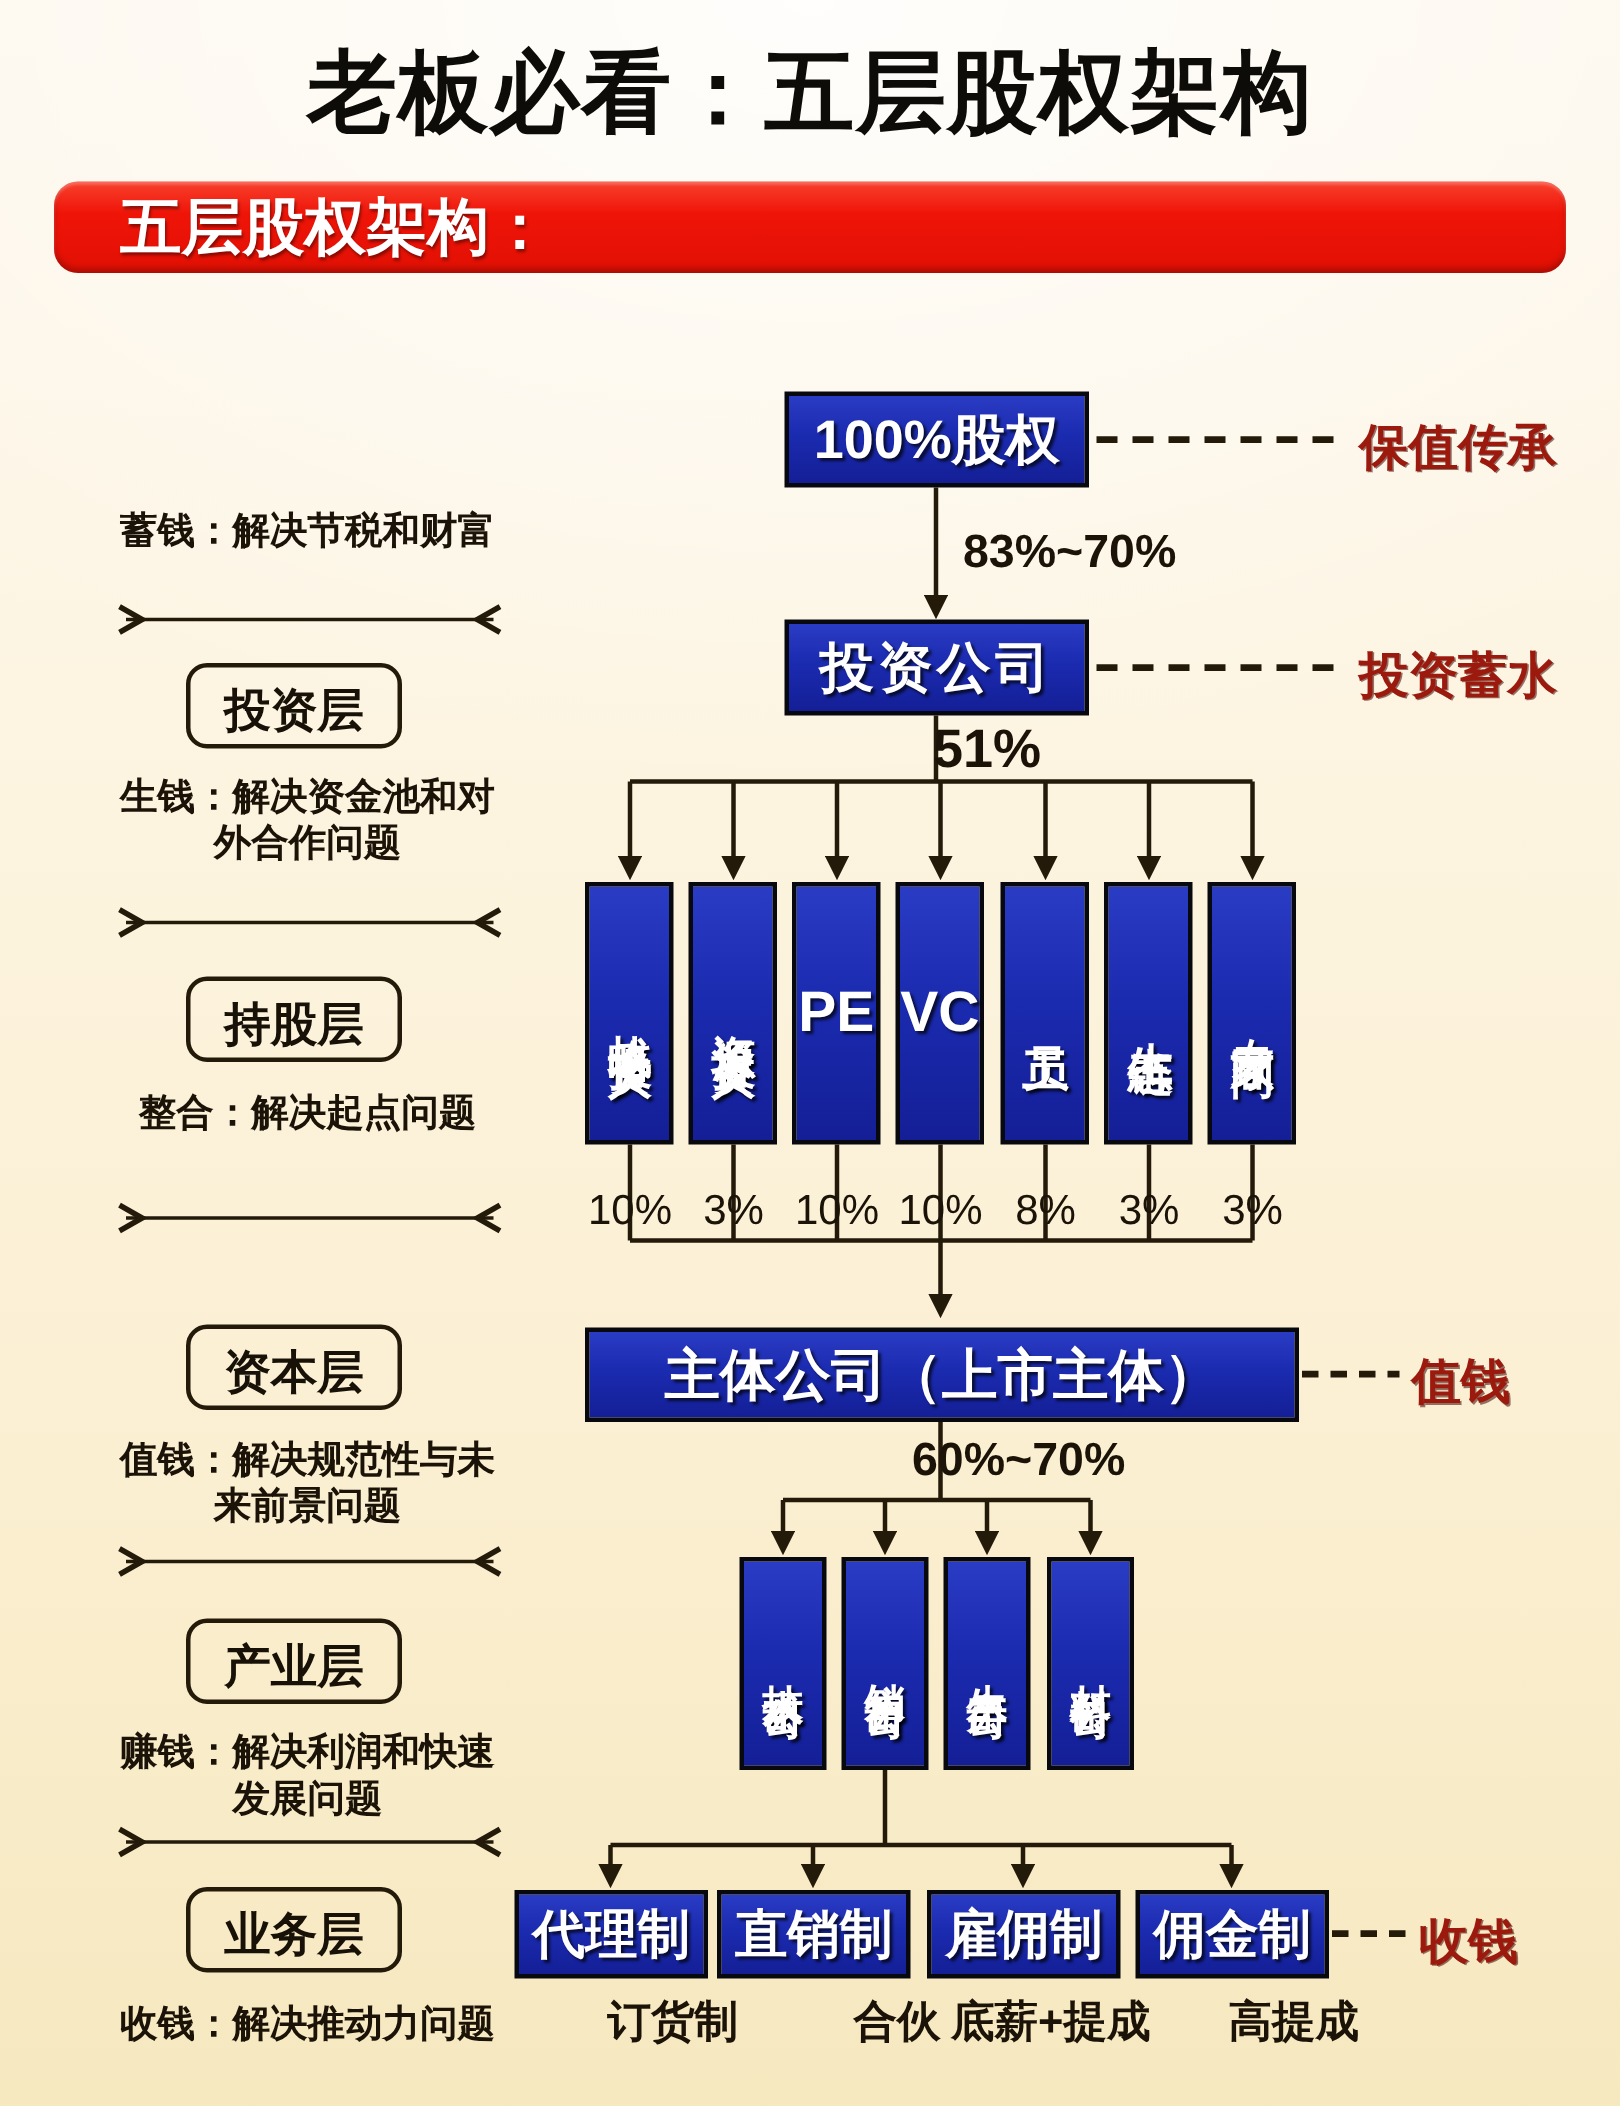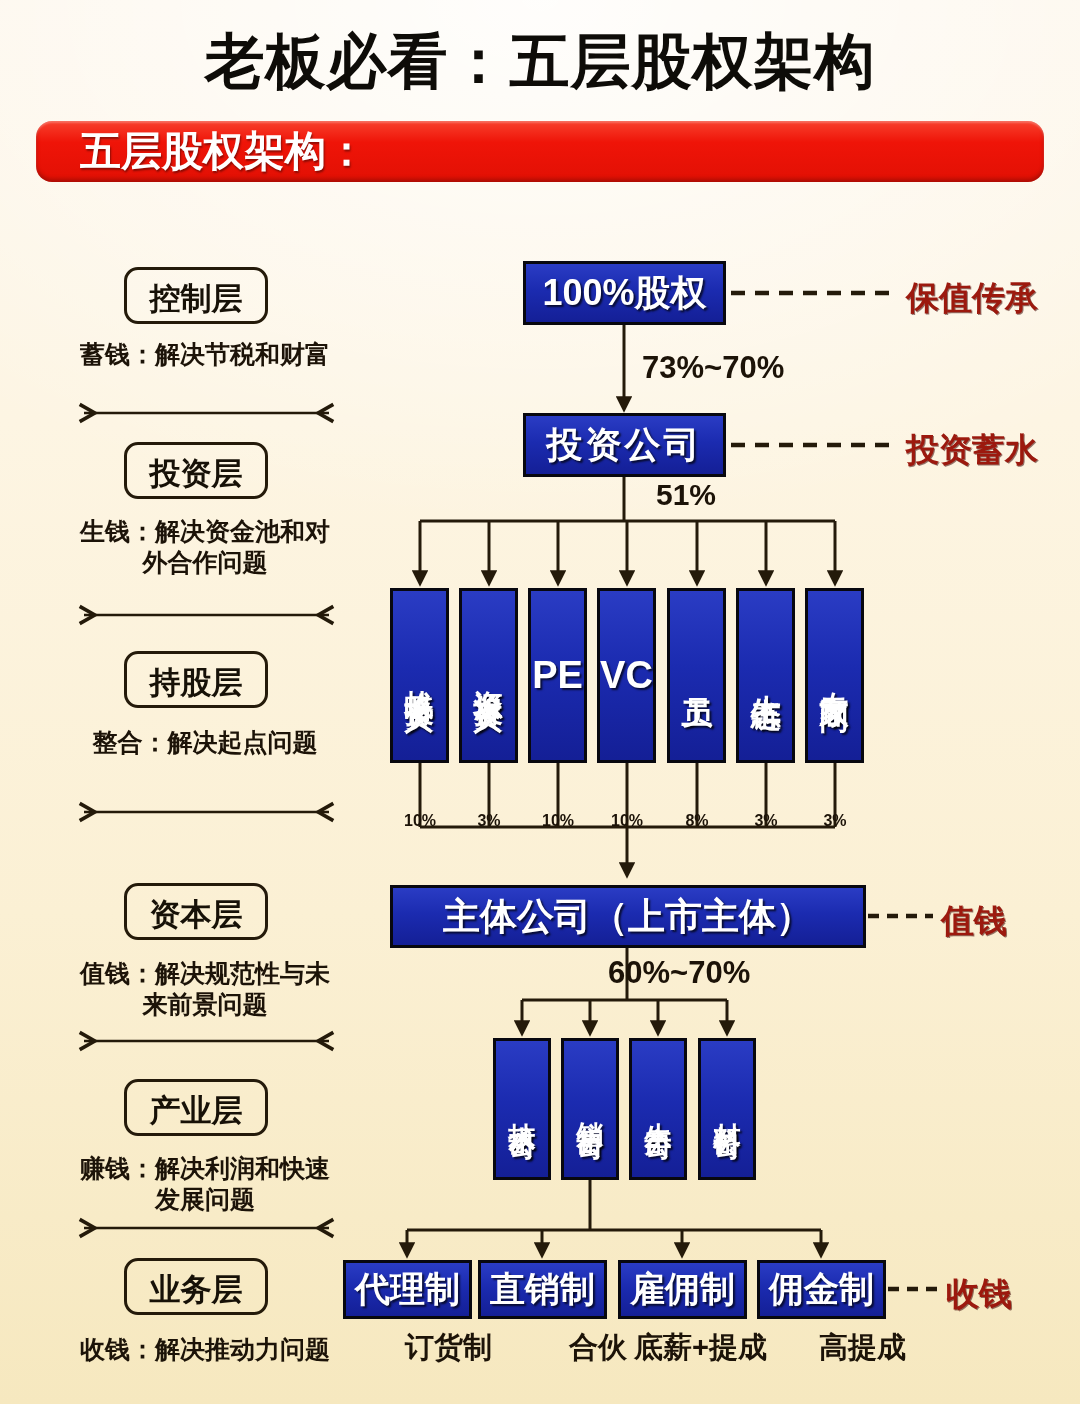--- a/index.html
+++ b/index.html
@@ -37,21 +37,21 @@
     font-size:25px;line-height:31px;font-weight:700;color:#1c1308;
   }
   .bbox{
     background:linear-gradient(180deg,#2a3cc4 0%,#1b2bb0 45%,#141f96 100%);
     border:3.5px solid #08080f;box-sizing:border-box;
     display:flex;align-items:center;justify-content:center;
     color:#fff;font-weight:900;
   }
   .bbox .t{text-shadow:2px 2px 2px rgba(0,0,0,.7);}
   .vert .t{writing-mode:vertical-rl;text-orientation:upright;letter-spacing:4px;}
-  .pct{width:80px;text-align:center;font-size:16px;font-weight:700;color:#1c1308;top:812px;}
+  .pct{width:80px;text-align:center;font-size:28px;font-weight:400;color:#1c1308;top:791px;}
   .edge{font-size:31px;font-weight:800;color:#1c1308;}
   .annot{font-size:33px;font-weight:900;color:#9c190e;text-shadow:1px 1px 0 rgba(60,8,3,.55);}
   .sublabel{width:170px;text-align:right;font-size:29px;font-weight:800;color:#1c1308;top:1328px;}
   svg#wires{left:0;top:0;}
 </style>
 </head>
 <body>
 
 <div id="page">
 
@@ -110,21 +110,20 @@
       <line x1="84" y1="1041" x2="329" y2="1041" marker-start="url(#open)" marker-end="url(#open)"></line>
       <line x1="84" y1="1228" x2="329" y2="1228" marker-start="url(#open)" marker-end="url(#open)"></line>
     </g>
   </svg>
 
   <div id="title" class="abs">老板必看：五层股权架构</div>
   <div id="banner" class="abs">
     <span>五层股权架构：</span>
   </div>
 
-  <div class="abs layerbox" style="top:267px">控制层</div>
   <div class="abs desc" style="top:339px">
     <div>蓄钱：解决节税和财富</div>
   </div>
 
   <div class="abs layerbox" style="top:442px">投资层</div>
   <div class="abs desc" style="top:516px">
     <div>生钱：解决资金池和对</div>
     <div>外合作问题</div>
   </div>
 
@@ -147,27 +146,27 @@
 
   <div class="abs layerbox" style="top:1258px">业务层</div>
   <div class="abs desc" style="top:1334px">
     <div>收钱：解决推动力问题</div>
   </div>
 
   <div class="abs bbox" style="left:523px;top:261px;width:203px;height:64px;font-size:36px">
     <span class="t">100%股权</span>
   </div>
   <div class="abs annot" style="left:906px;top:276px">保值传承</div>
-  <div class="abs edge" style="left:642px;top:350px">73%~70%</div>
+  <div class="abs edge" style="left:642px;top:350px">83%~70%</div>
 
   <div class="abs bbox" style="left:523px;top:413px;width:203px;height:64px;font-size:36px;letter-spacing:3px">
     <span class="t">投资公司</span>
   </div>
   <div class="abs annot" style="left:906px;top:428px">投资蓄水</div>
-  <div class="abs edge" style="left:656px;top:478px;font-size:30px">51%</div>
+  <div class="abs edge" style="left:622px;top:478px;font-size:36px">51%</div>
 
   <div class="abs bbox vert" style="left:390px;top:588px;width:59px;height:175px;font-size:29px">
     <span class="t">战略投资人</span>
   </div>
   <div class="abs bbox vert" style="left:459px;top:588px;width:59px;height:175px;font-size:29px">
     <span class="t">资源投资人</span>
   </div>
   <div class="abs bbox" style="left:528px;top:588px;width:59px;height:175px;font-size:38px">
     <span class="t">PE</span>
   </div>

